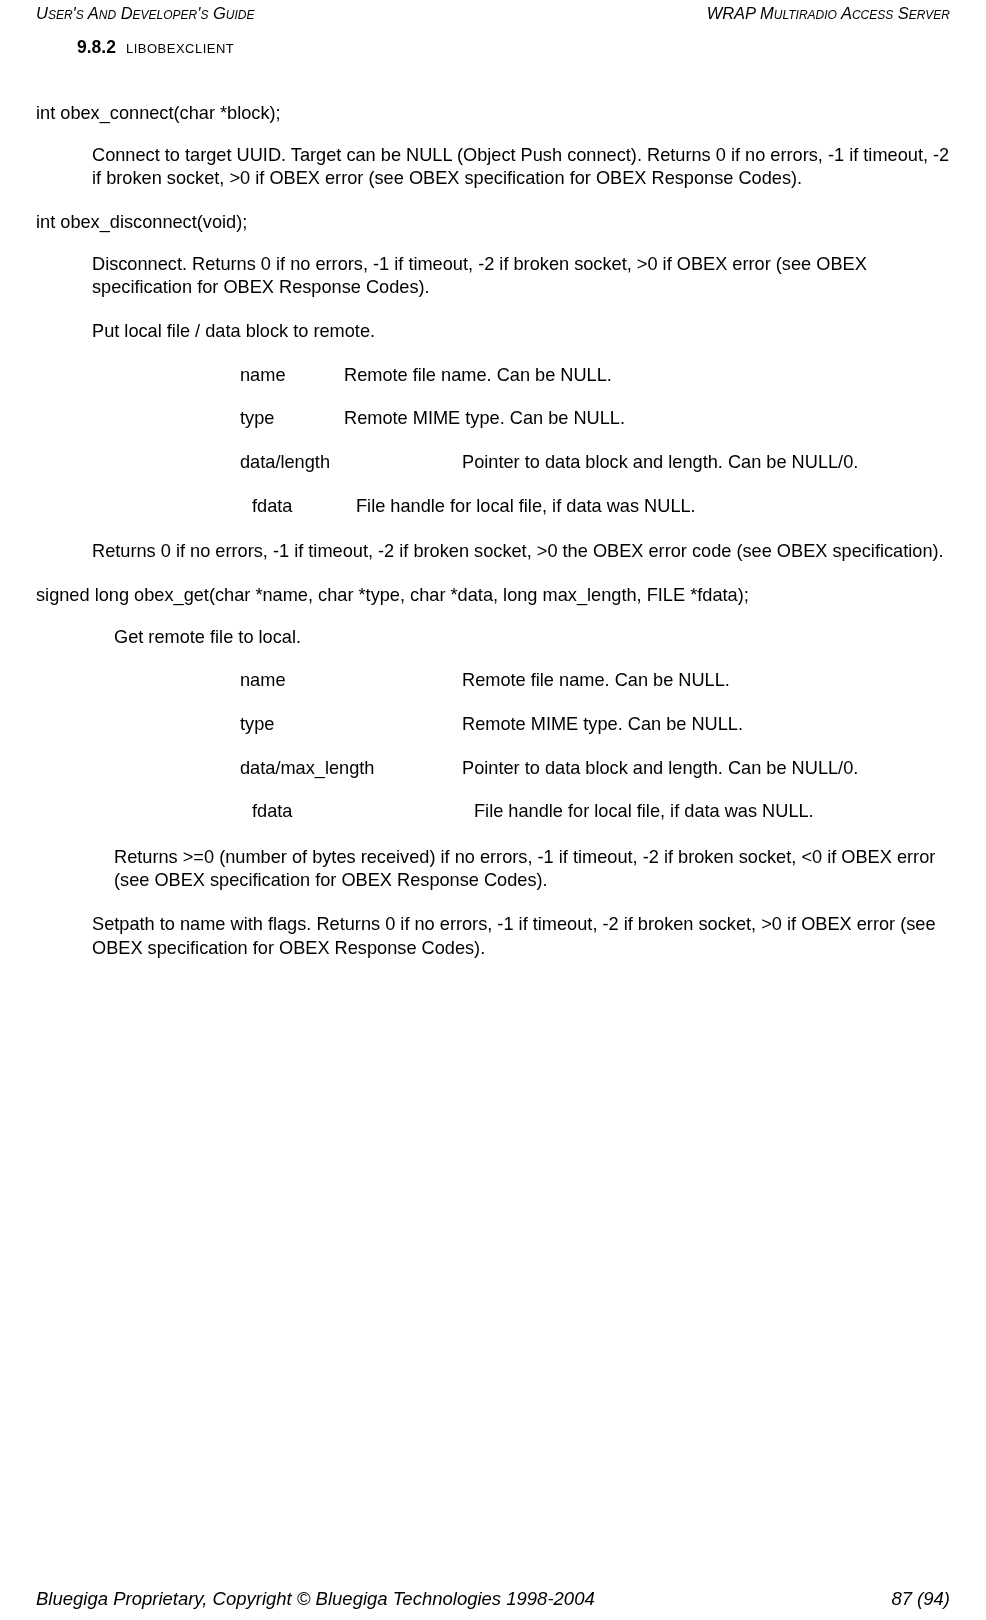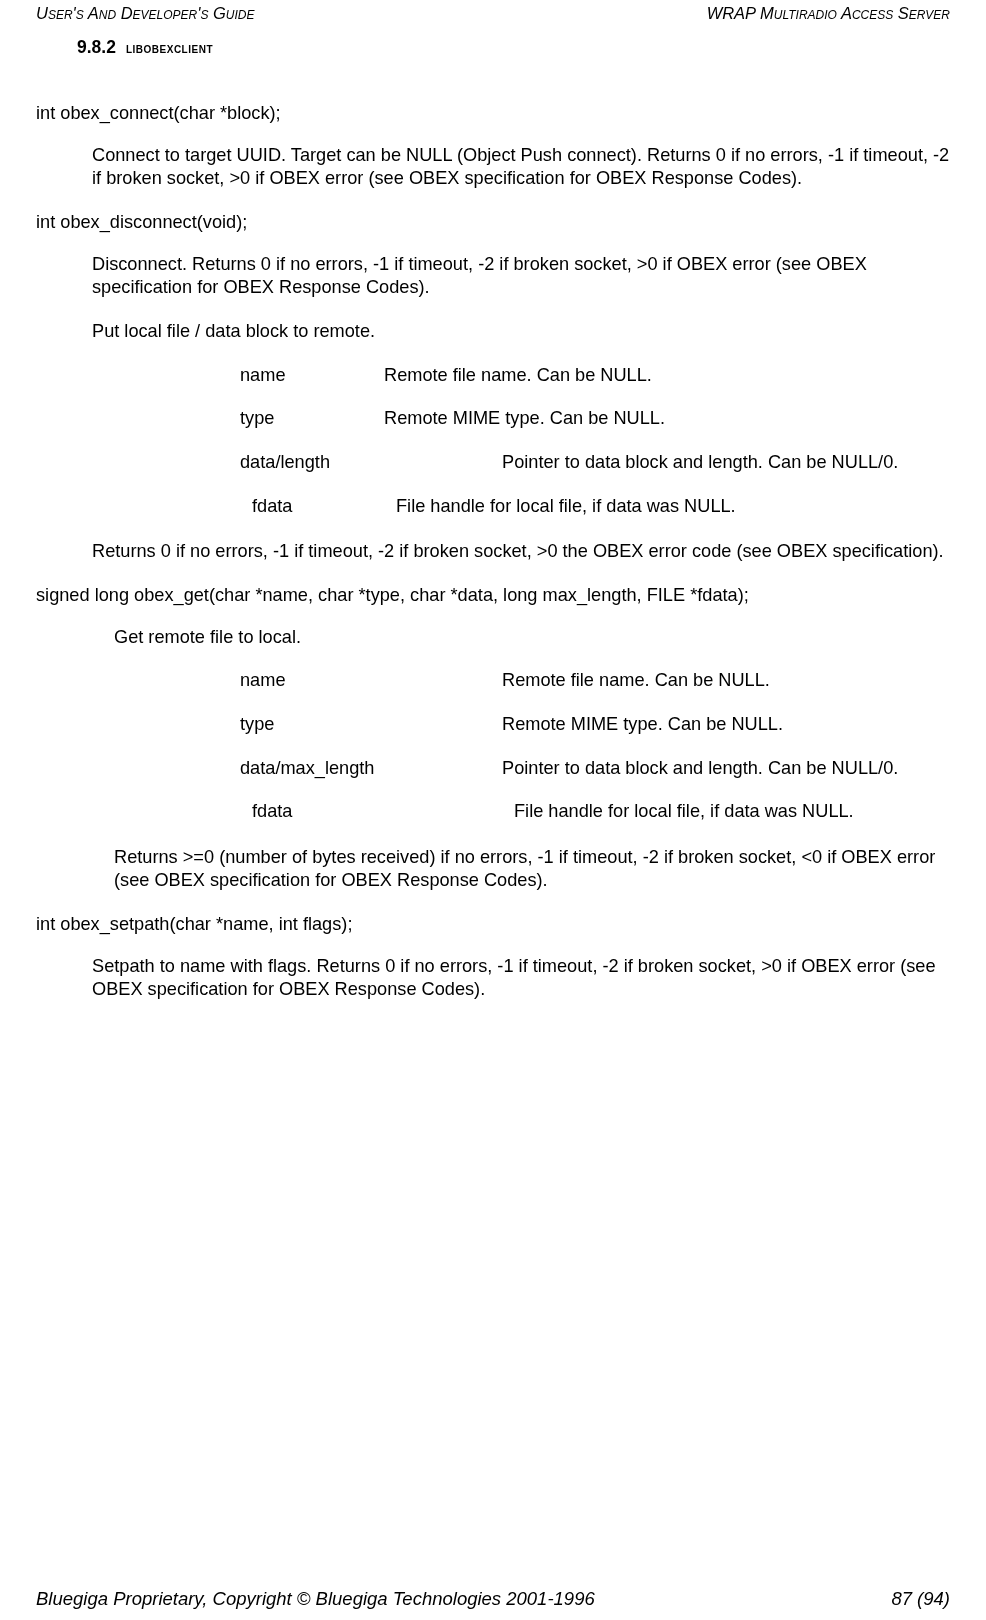--- a/index.html
+++ b/index.html
@@ -31,22 +31,22 @@
     gap: 10px;
     margin-top: 14px;
   }
   .section-num {
     font-weight: bold;
     font-size: 17.5px;
     font-family: Verdana, sans-serif;
     margin-left: 41px;
   }
   .section-title {
-    font-weight: bold;
-    font-size: 10px;
+    font-weight: normal;
+    font-size: 13px;
     letter-spacing: 0.5px;
     font-variant: small-caps;
   }
   .body {
     font-size: 18.2px;
     line-height: 1.30;
     margin-top: 44px;
   }
   .sig {
     margin: 0 0 18px 0;
@@ -58,21 +58,20 @@
     margin: 0 0 20px 78px;
   }
   .tbl {
     margin: 0 0 22px 204px;
     font-size: 18.2px;
     line-height: 1.30;
   }
   .tbl-row {
     display: flex;
     margin-bottom: 20px;
-    gap: 40px;
   }
   .tbl-row:last-child { margin-bottom: 0; margin-left: 12px; }
   .c1a { width: 104px; flex: 0 0 auto; }
   .c1b { width: 222px; flex: 0 0 auto; }
   .c2 { flex: 1 1 auto; }
   .tbl2 {
     margin: 0 0 22px 204px;
     font-size: 18.2px;
     line-height: 1.30;
   }
@@ -151,22 +150,21 @@
         <div class="c2">Pointer to data block and length. Can be NULL/0.</div>
       </div>
       <div class="tbl-row">
         <div class="c1c">fdata</div>
         <div class="c2">File handle for local file, if data was NULL.</div>
       </div>
     </div>
 
     <p class="para-ind2">Returns &gt;=0 (number of bytes received) if no errors, -1 if timeout, -2 if broken socket, &lt;0 if OBEX error (see OBEX specification for OBEX Response Codes).</p>
 
-    <p class="sig">int obex_setpath(char *name, int flags);</p>
     <p class="para-ind">Setpath to name with flags. Returns 0 if no errors, -1 if timeout, -2 if broken socket, &gt;0 if OBEX error (see OBEX specification for OBEX Response Codes).</p>
 
   </div>
 
   <div class="footer">
-    <span>Bluegiga Proprietary, Copyright © Bluegiga Technologies 2001-1996</span>
+    <span>Bluegiga Proprietary, Copyright © Bluegiga Technologies 1998-2004</span>
     <span>87 (94)</span>
   </div>
 </div>
 
 </body></html>

